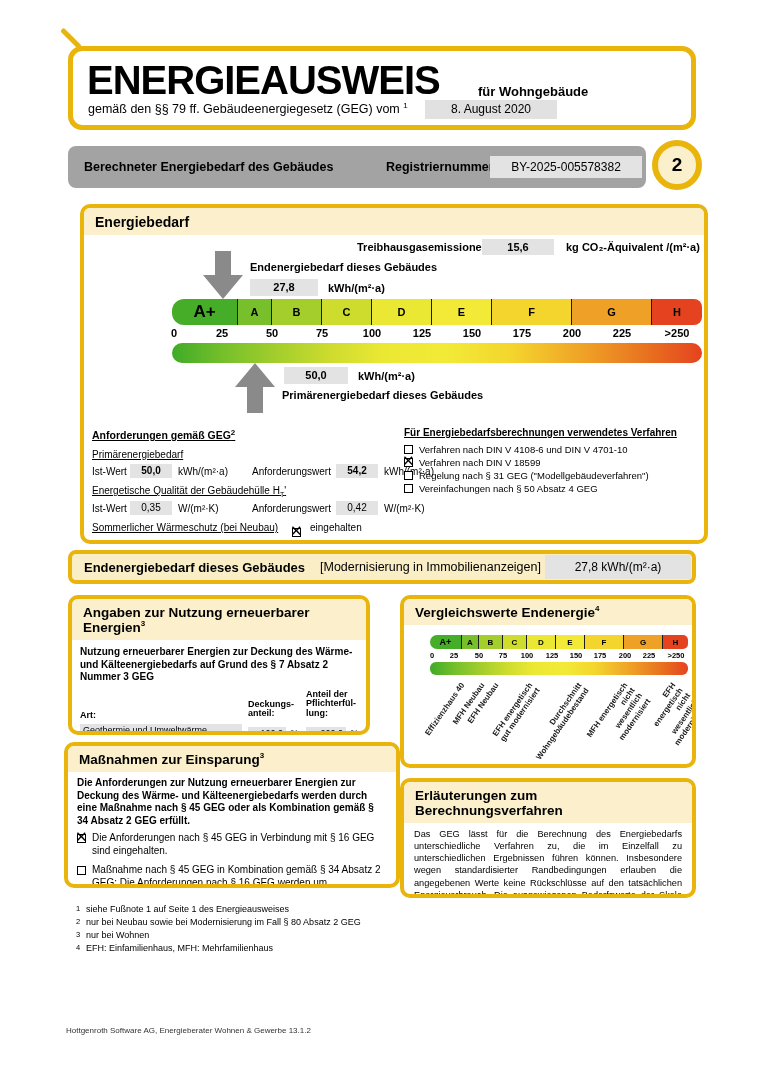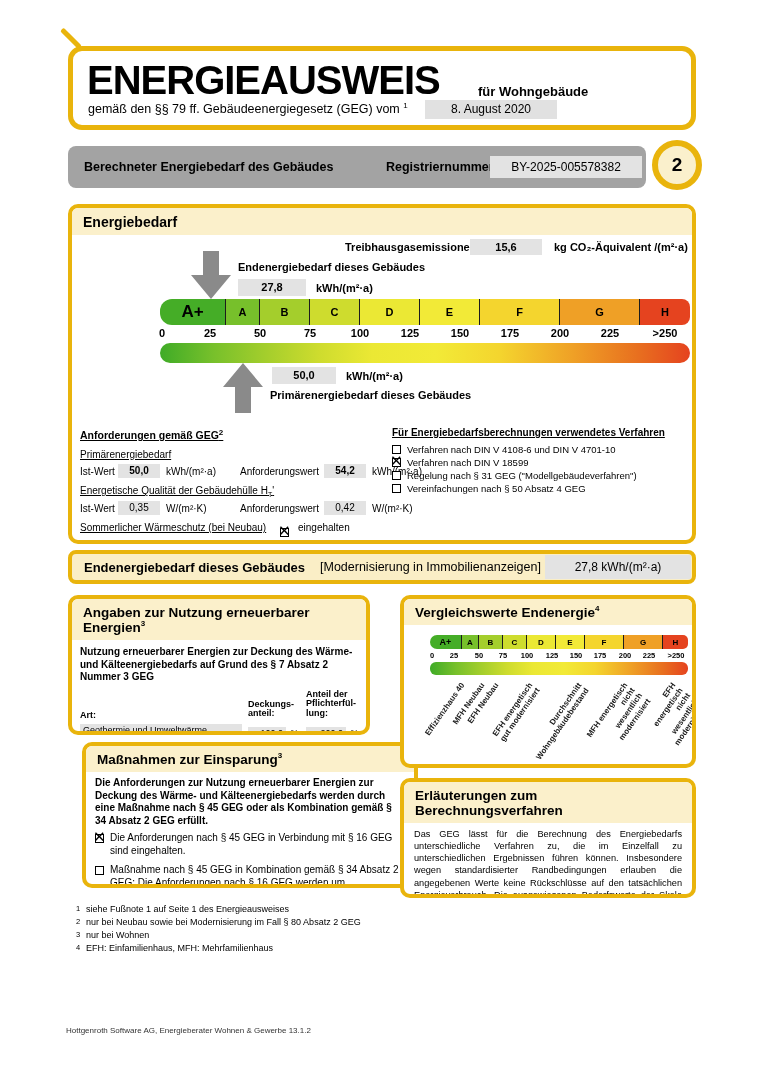--- a/index.html
+++ b/index.html
@@ -74,21 +74,21 @@
     <div class="date-box">8. August 2020</div>
   </div>
 
   <div class="registry-band">
     <div class="reg-label">Berechneter Energiebedarf des Gebäudes</div>
     <div class="reg-num-label">Registriernummer:</div>
     <div class="reg-num-box">BY-2025-005578382</div>
   </div>
   <div class="page-circle">2</div>
 
-  <div class="goldbox" style="left:68px;top:204px;width:628px;height:340px;">
+  <div class="goldbox" style="left:80px;top:204px;width:628px;height:340px;">
     <div class="boxtitle" style="font-size:14px;">Energiebedarf</div>
     <div class="boxbody" style="height:302px;">
 
       
       <div class="abs b" style="left:273px;top:6px;font-size:11px;">Treibhausgasemissionen</div>
       <div class="abs vbox b" style="left:398px;top:4px;width:72px;height:16px;font-size:11px;line-height:16px;">15,6</div>
       <div class="abs b" style="left:482px;top:6px;font-size:11px;">kg CO₂-Äquivalent /(m²·a)</div>
 
       
       <svg class="abs" style="left:119px;top:16px;" width="40" height="48" viewBox="0 0 40 48">
@@ -241,21 +241,21 @@
         </div>
         <div class="abs tbl-cell-line" style="left:226px;top:36px;width:56px;height:15px;">
           <span class="val-box" style="display:inline-block;width:40px;">200,0</span>
           <span style="font-size:9px;">%</span>
         </div>
 
       </div>
     </div>
   </div>
 
-  <div class="goldbox" style="left:82px;top:742px;width:336px;height:146px;">
+  <div class="goldbox" style="left:64px;top:742px;width:336px;height:146px;">
     <div class="boxtitle">
       <span>Maßnahmen zur Einsparung</span><sup class="sup">3</sup>
     </div>
     <div class="boxbody" style="padding:5px 9px 0 9px;">
       <div class="b small-txt">Die Anforderungen zur Nutzung erneuerbarer Energien zur Deckung des Wärme- und Kälteenergiebedarfs werden durch eine Maßnahme nach § 45 GEG oder als Kombination gemäß § 34 Absatz 2 GEG erfüllt.</div>
       <div class="cbrow" style="margin-top:5px;">
         <span class="cb" style="margin-top:2px;">
             <span class="cb-mark">✕</span>
           </span>
         <span class="small-txt">Die Anforderungen nach § 45 GEG in Verbindung mit § 16 GEG sind eingehalten.</span>

